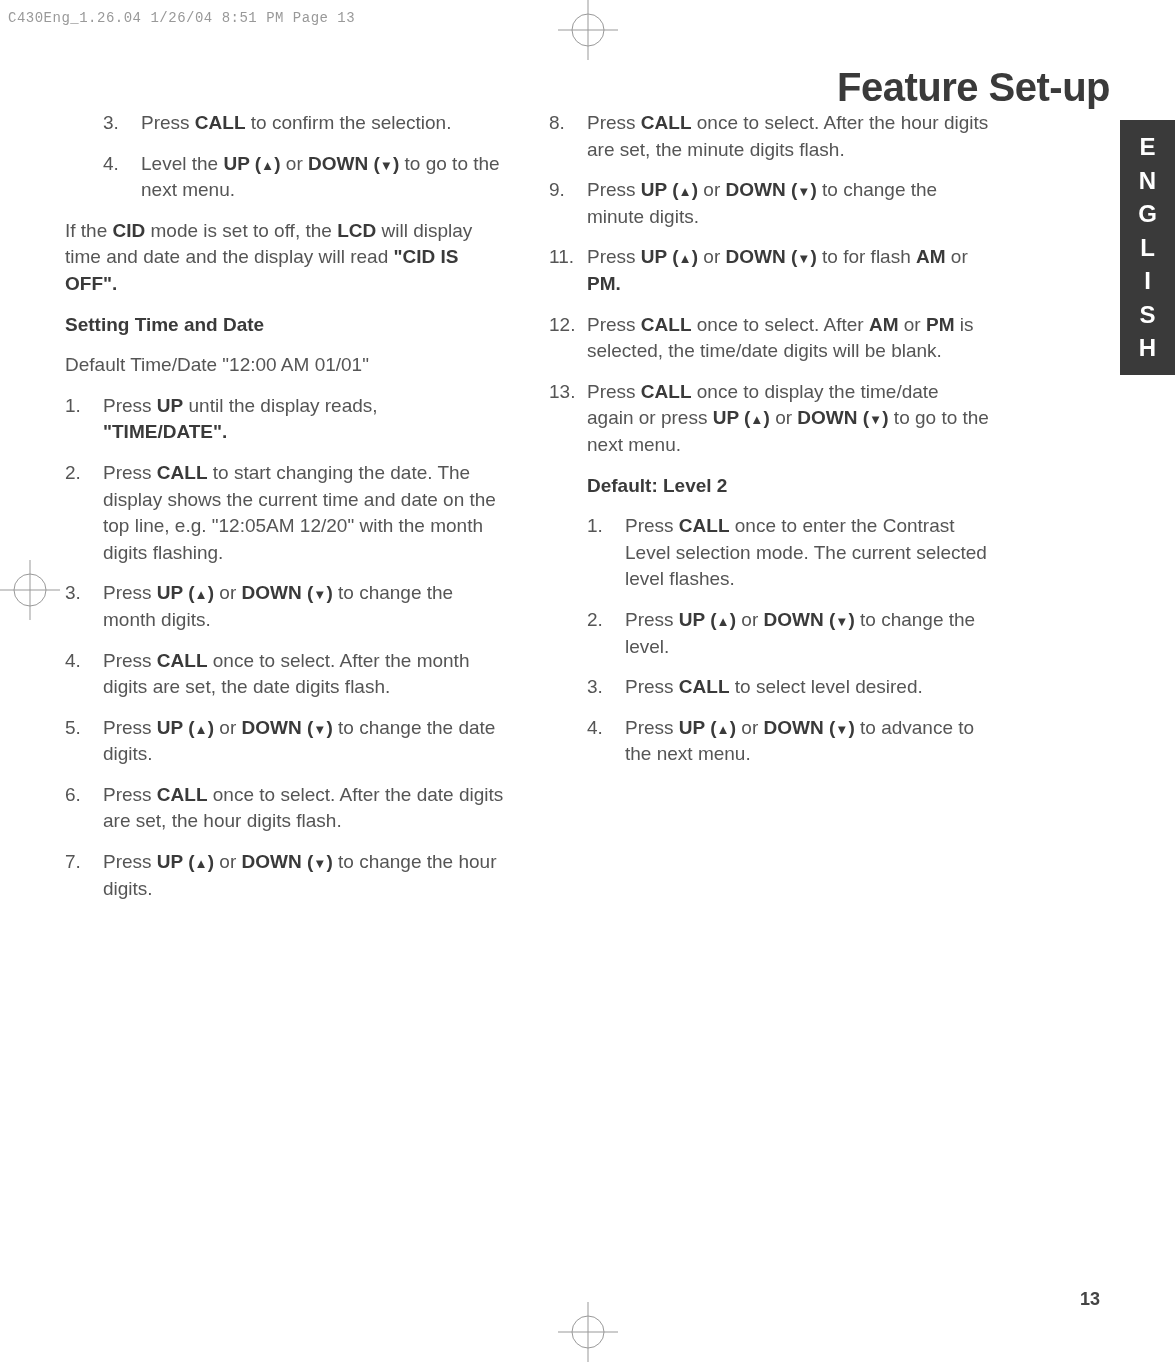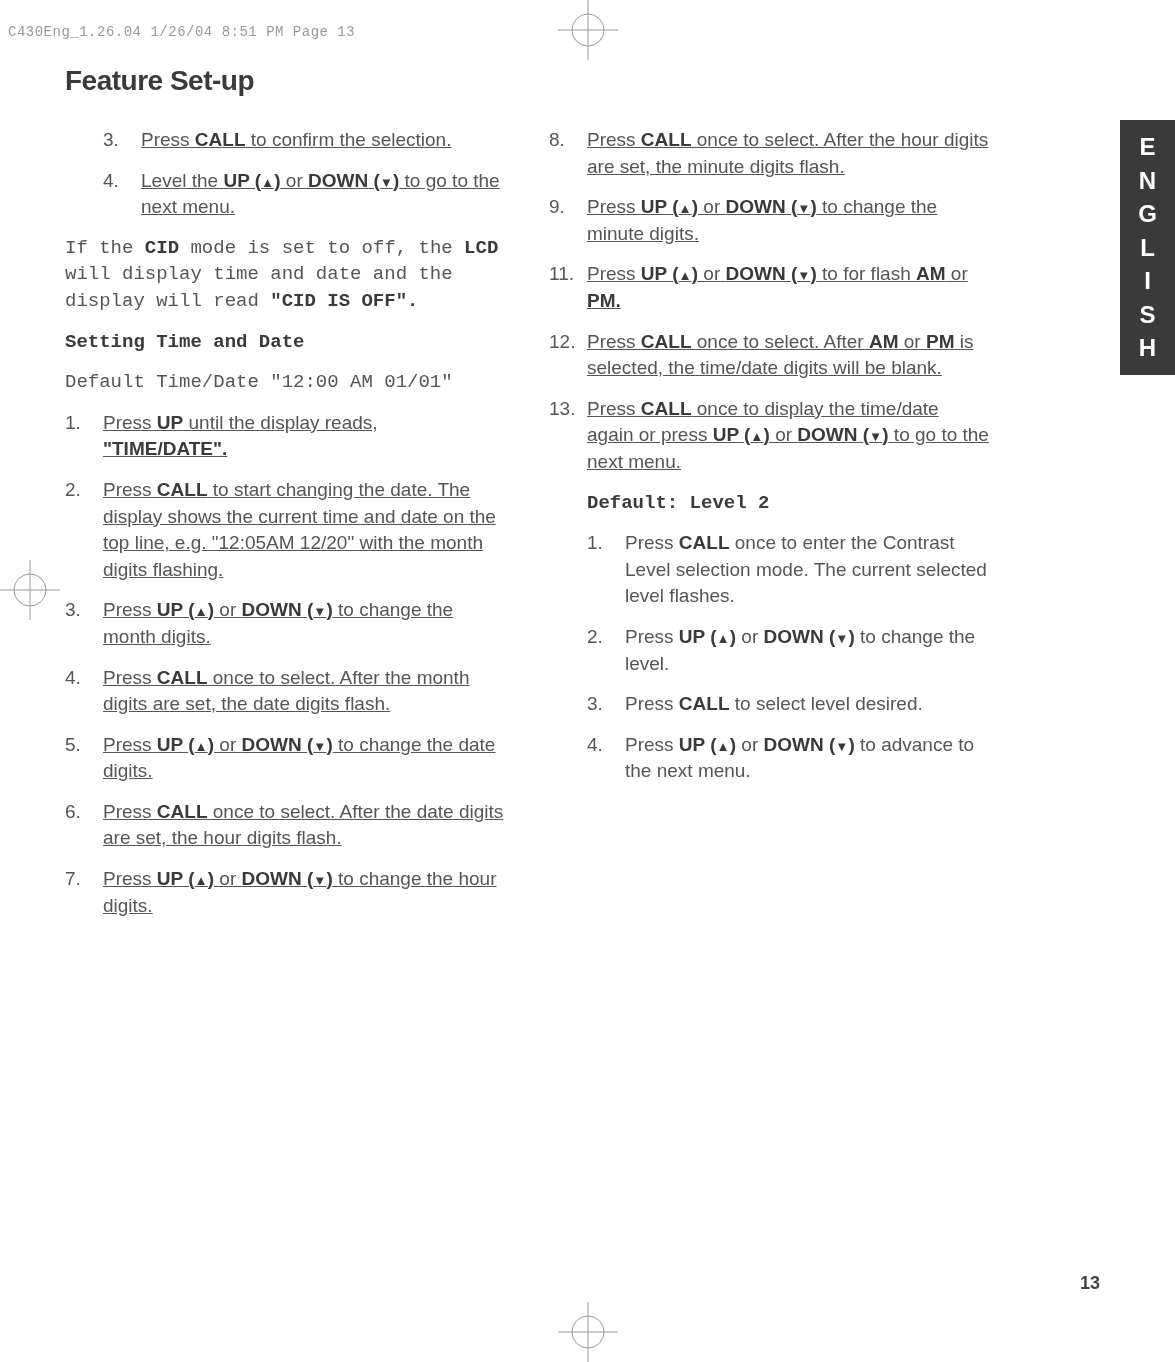--- a/index.html
+++ b/index.html
@@ -6,21 +6,21 @@
   body {
     width: 1175px;
     height: 1362px;
     font-family: Arial, Helvetica, sans-serif;
     background: #fff;
     position: relative;
     color: #444;
   }
   .header-print {
     position: absolute;
-    top: 24px;
+    top: 10px;
     left: 8px;
     font-family: "Courier New", monospace;
     font-size: 14px;
     color: #999;
     letter-spacing: 0.5px;
   }
   .registration-top {
     position: absolute;
     top: 0;
     left: 50%;
@@ -45,52 +45,51 @@
   }
   .reg-mark svg { display: block; }
   .content {
     position: absolute;
     top: 65px;
     left: 65px;
     right: 65px;
     bottom: 40px;
   }
   .title {
-    text-align: left;
-    font-size: 28px;
+    text-align: right;
+    font-size: 40px;
     font-weight: bold;
     color: #3a3a3a;
-    margin-bottom: 30px;
     font-family: "Arial Black", Arial, sans-serif;
     letter-spacing: -0.5px;
   }
   .columns {
     display: flex;
     gap: 44px;
   }
   .col {
     width: 440px;
     font-size: 19px;
     line-height: 1.4;
     color: #555;
   }
-  .col p { margin-bottom: 14px; font-family: Liberation Mono, monospace; }
+  .col p { margin-bottom: 14px; }
   ol.numbered {
     list-style: none;
     margin-bottom: 14px;
   }
   ol.numbered li {
     display: flex;
     margin-bottom: 14px;
   }
   ol.numbered li .num {
     min-width: 38px;
     flex-shrink: 0;
   }
-  ol.numbered li .text { flex: 1; text-decoration: underline; }
+  ol.numbered li .text { flex: 1; }
   .indent-sub {
     padding-left: 38px;
   }
   ol.sub-numbered {
     list-style: none;
     padding-left: 38px;
   }
   ol.sub-numbered li {
     display: flex;
     margin-bottom: 14px;
@@ -113,21 +112,21 @@
     flex-direction: column;
     align-items: center;
     justify-content: center;
     font-weight: bold;
     font-size: 24px;
     line-height: 1.4;
   }
   .side-tab span { display: block; }
   .page-num {
     position: absolute;
-    bottom: 68px;
+    bottom: 52px;
     right: 75px;
     font-weight: bold;
     font-size: 18px;
     color: #444;
   }
   .arrow-up::before { content: "\25B2"; font-size: 0.7em; }
   .arrow-down::before { content: "\25BC"; font-size: 0.7em; }
 </style>
 </head>
 <body>

